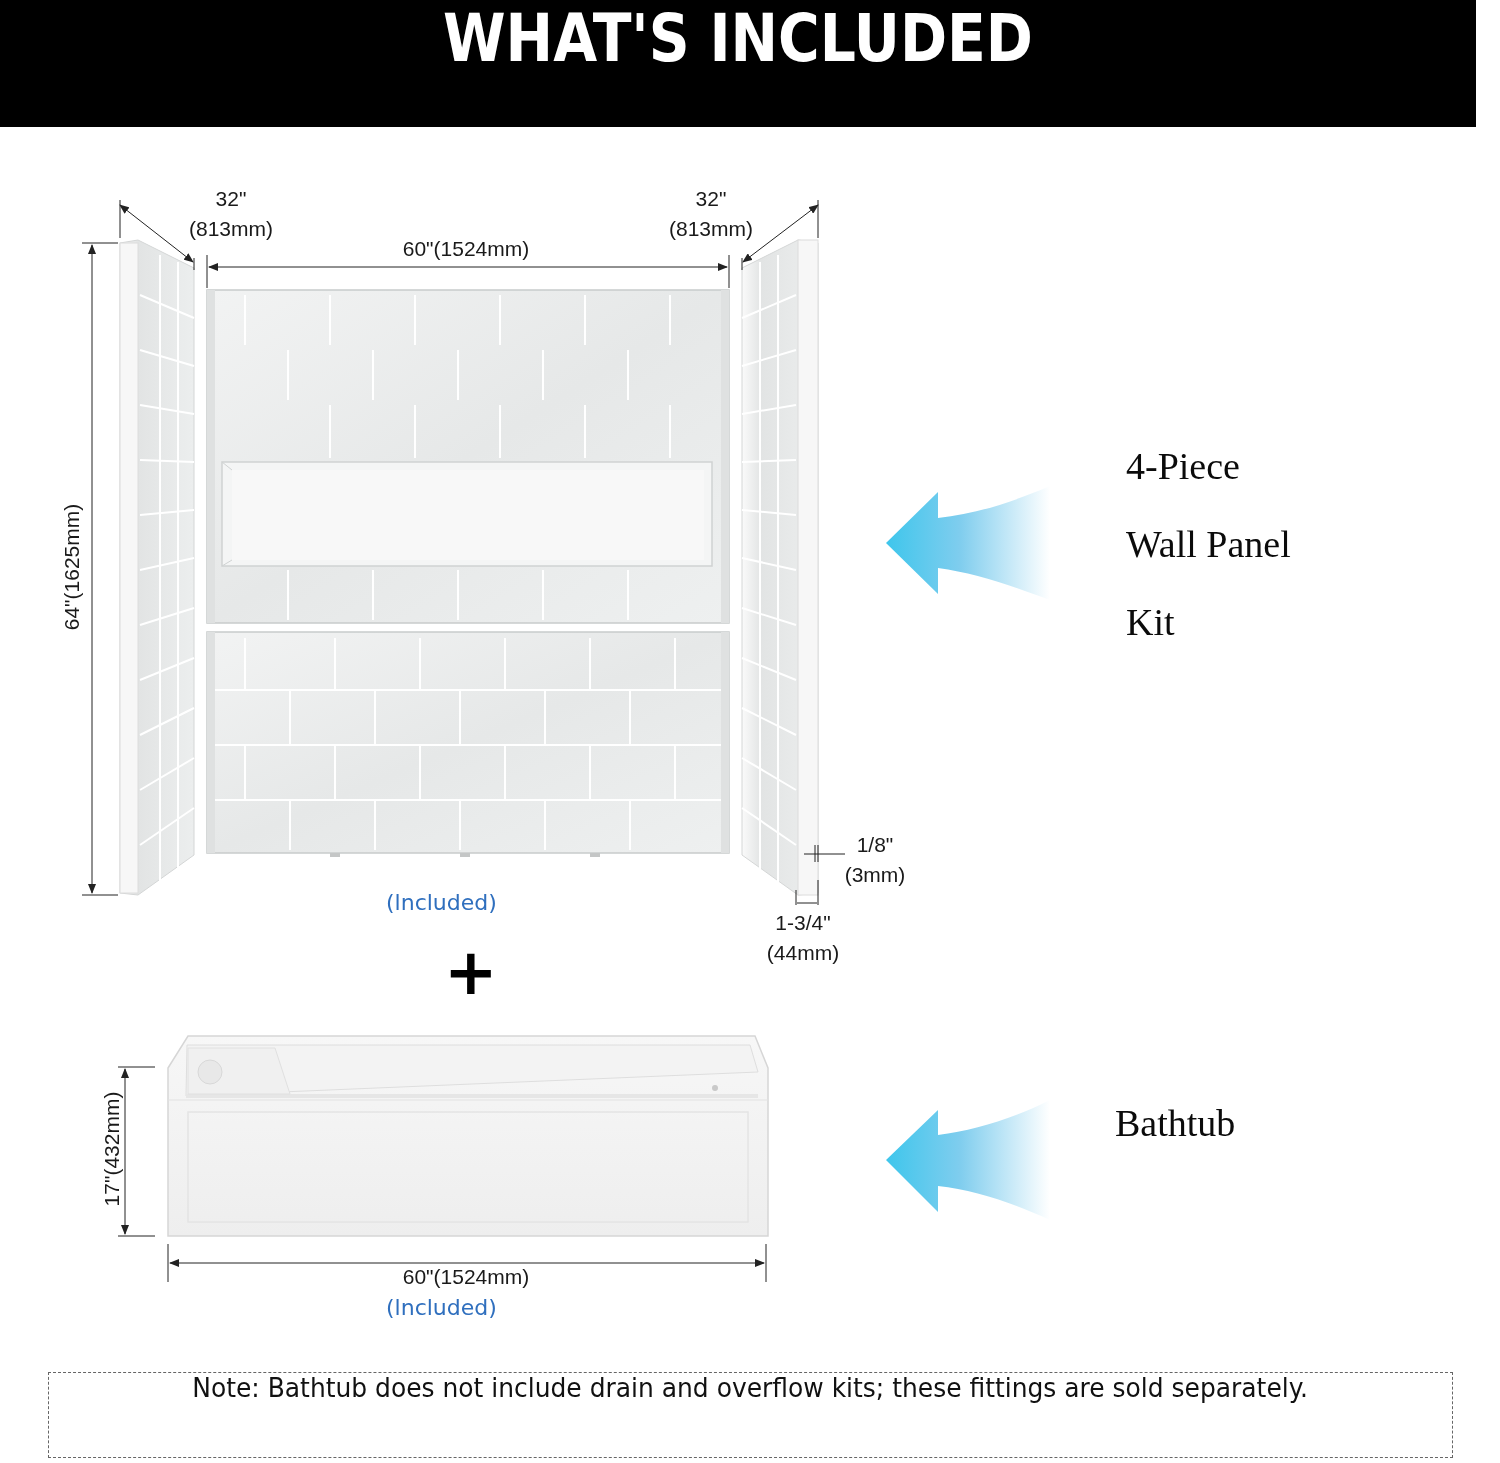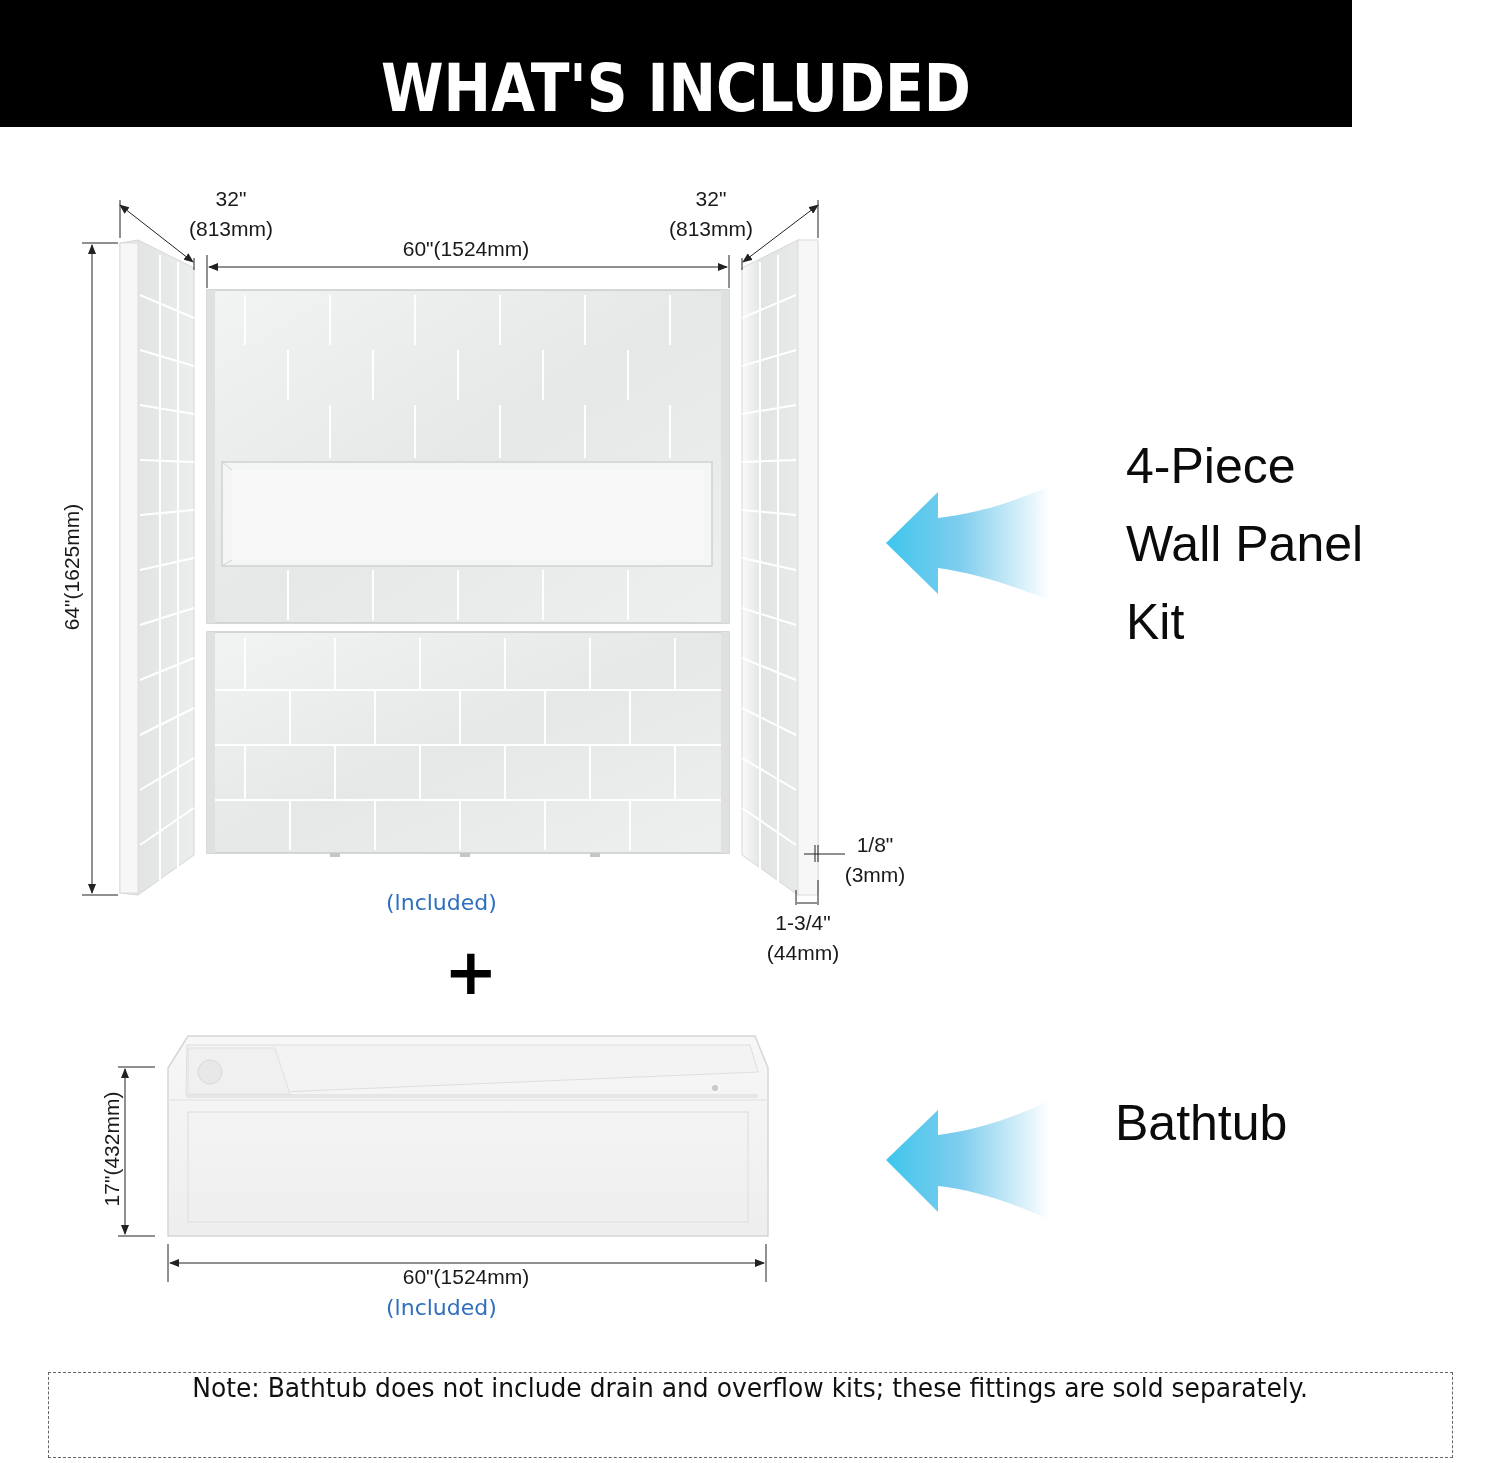--- a/index.html
+++ b/index.html
@@ -1,28 +1,28 @@
 <!DOCTYPE html>
 <html><head>
 <meta charset="utf-8">
 <style>
   * { box-sizing: border-box; margin: 0; padding: 0; }
   html, body { width: 1500px; height: 1463px; background: #ffffff; overflow: hidden; }
   body { position: relative; font-family: "DejaVu Sans", sans-serif; color: #111; }
 
-  .header { position: absolute; left: 0; top: 0; width: 1352px; height: 127px; background: #000; display: flex; align-items: flex-end; justify-content: center; }
+  .header { position: absolute; left: 0; top: 0; width: 1476px; height: 127px; background: #000; display: flex; align-items: flex-start; justify-content: center; }
   .header-title { color: #fff; font-family: "DejaVu Sans", sans-serif; font-weight: bold; font-size: 66px; letter-spacing: 0px; transform: scaleX(0.86); }
 
   .dim { position: absolute; font-family: "Liberation Sans", sans-serif; font-size: 21px; color: #1a1a1a; text-align: center; line-height: 30px; white-space: nowrap; }
   .dim-vert { position: absolute; font-family: "Liberation Sans", sans-serif; font-size: 21px; color: #1a1a1a; white-space: nowrap; transform-origin: center center; transform: rotate(-90deg); }
 
   .included { position: absolute; font-family: "DejaVu Sans", sans-serif; font-size: 22px; color: #2f6fbe; white-space: nowrap; }
   .plus { position: absolute; font-family: "DejaVu Sans", sans-serif; font-weight: bold; font-size: 64px; color: #000; line-height: 1; }
 
-  .label { position: absolute; font-family: Liberation Sans, sans-serif; font-size: 50px; color: #0b0b0b; line-height: 78px; white-space: nowrap; }
+  .label { position: absolute; font-family: Liberation Serif, serif; font-size: 38px; color: #0b0b0b; line-height: 78px; white-space: nowrap; }
 
   .note-box { position: absolute; left: 48px; top: 1372px; width: 1405px; height: 86px; border: 1.5px dashed #666; display: flex; justify-content: center; }
   .note-text { font-family: "DejaVu Sans", sans-serif; font-size: 26px; color: #111; white-space: nowrap; transform: scaleX(0.96); }
 
   svg { position: absolute; left: 0; top: 0; }
 </style>
 </head>
 <body>
 
 <div class="header">

